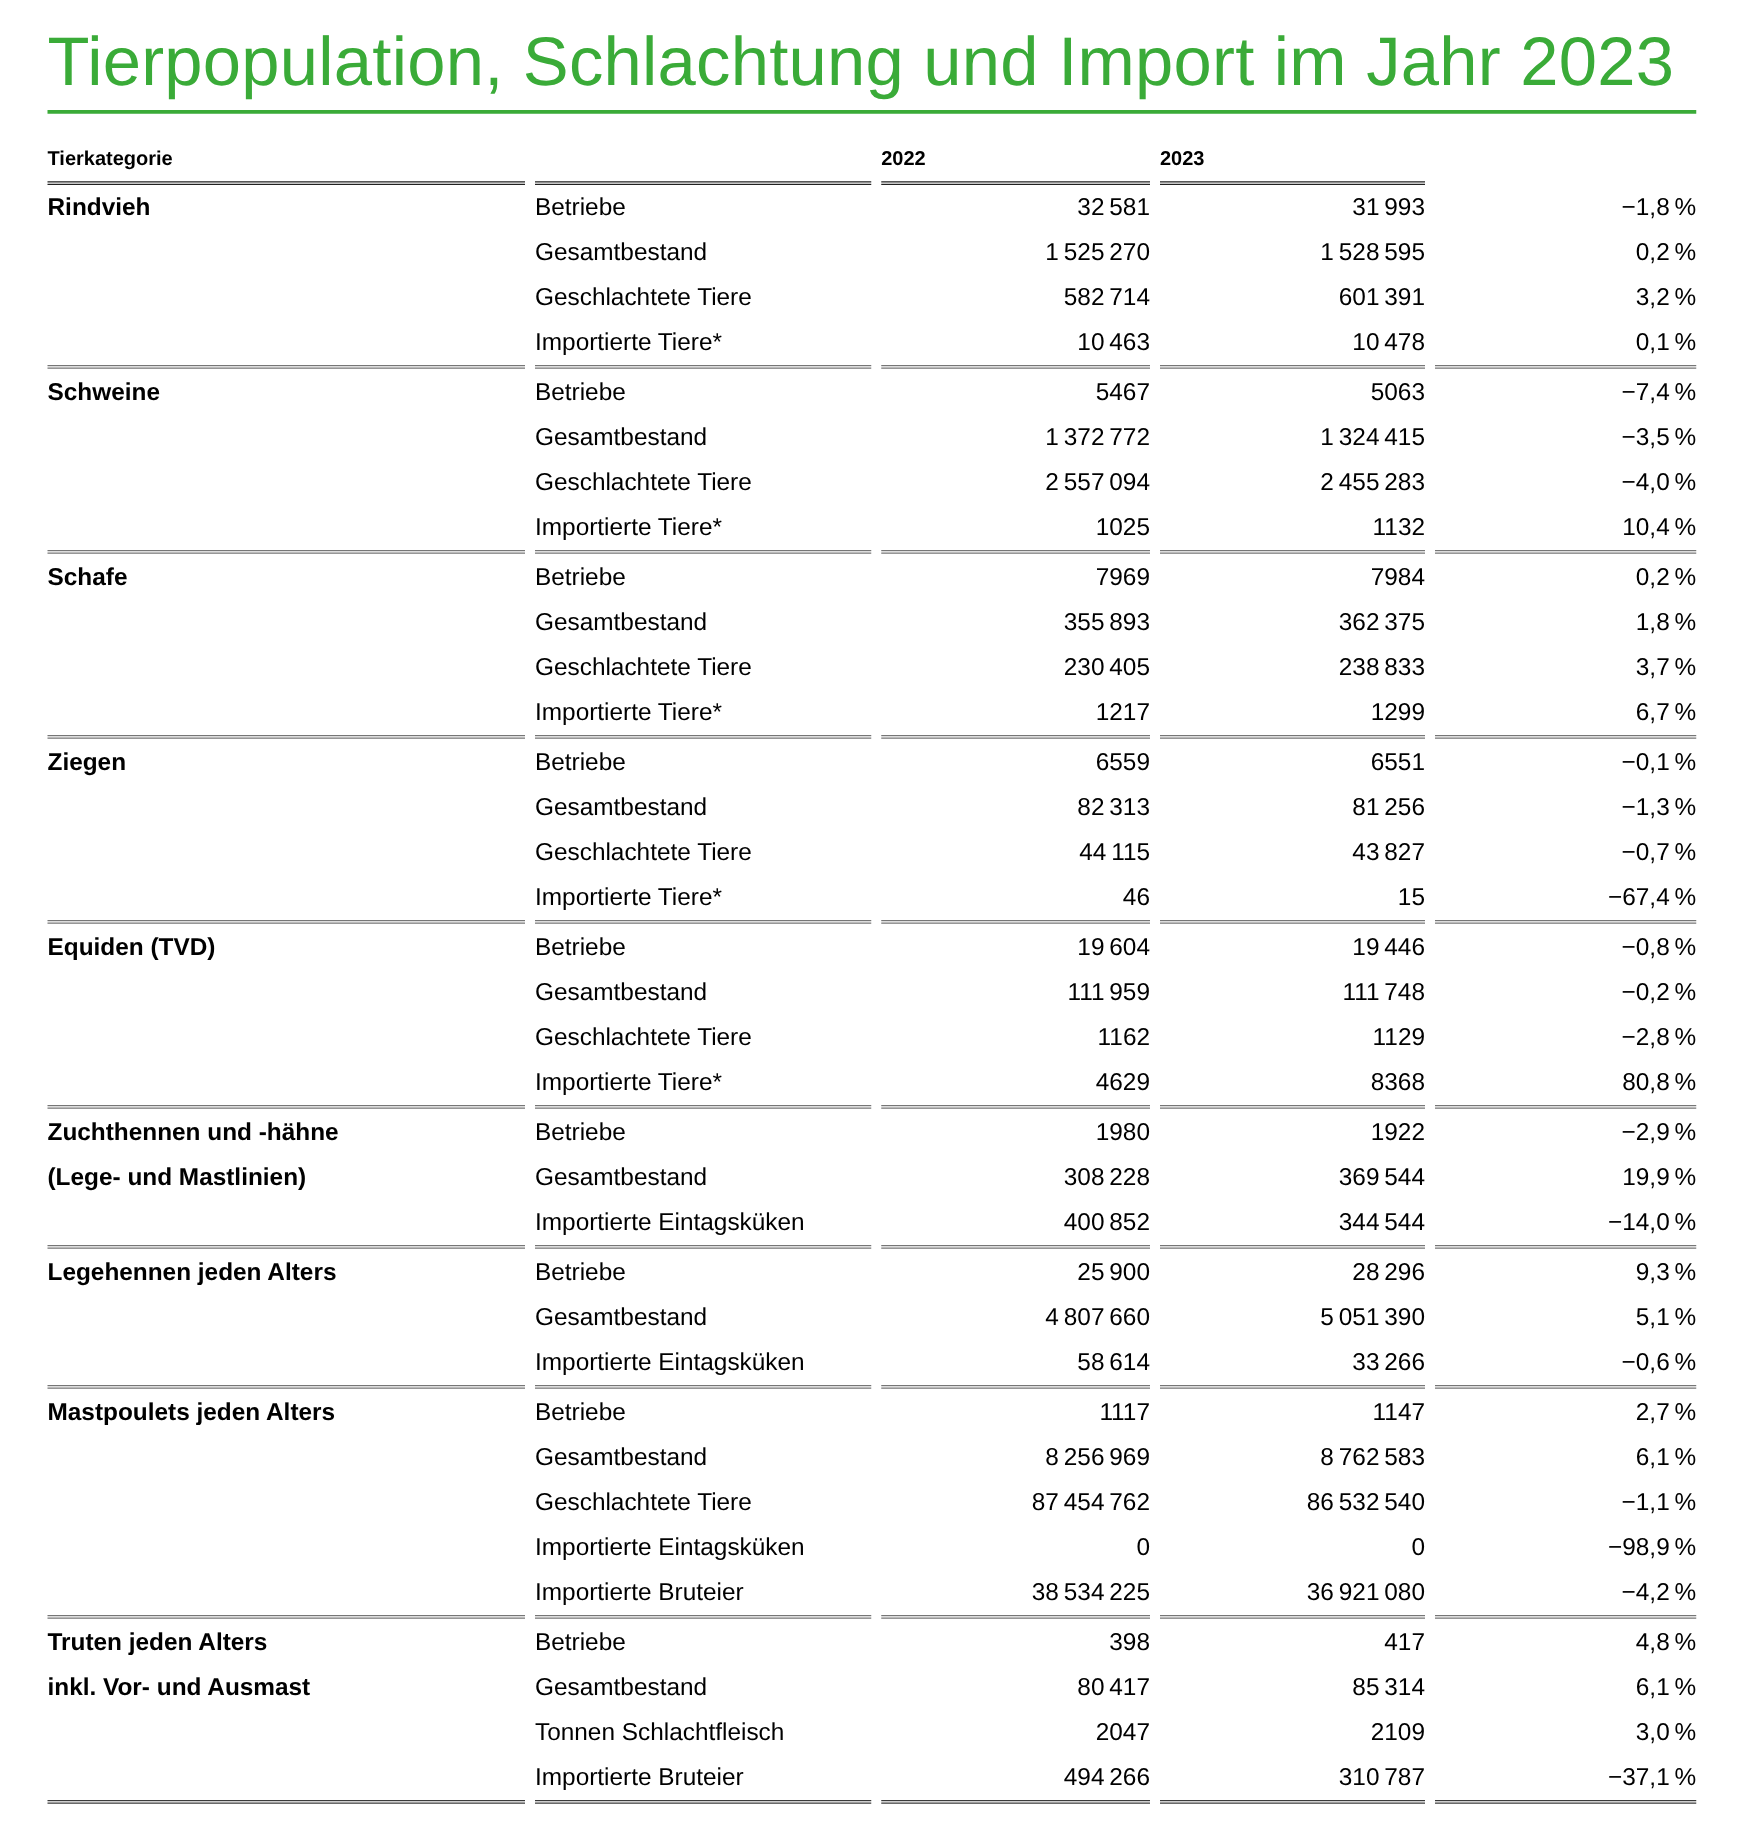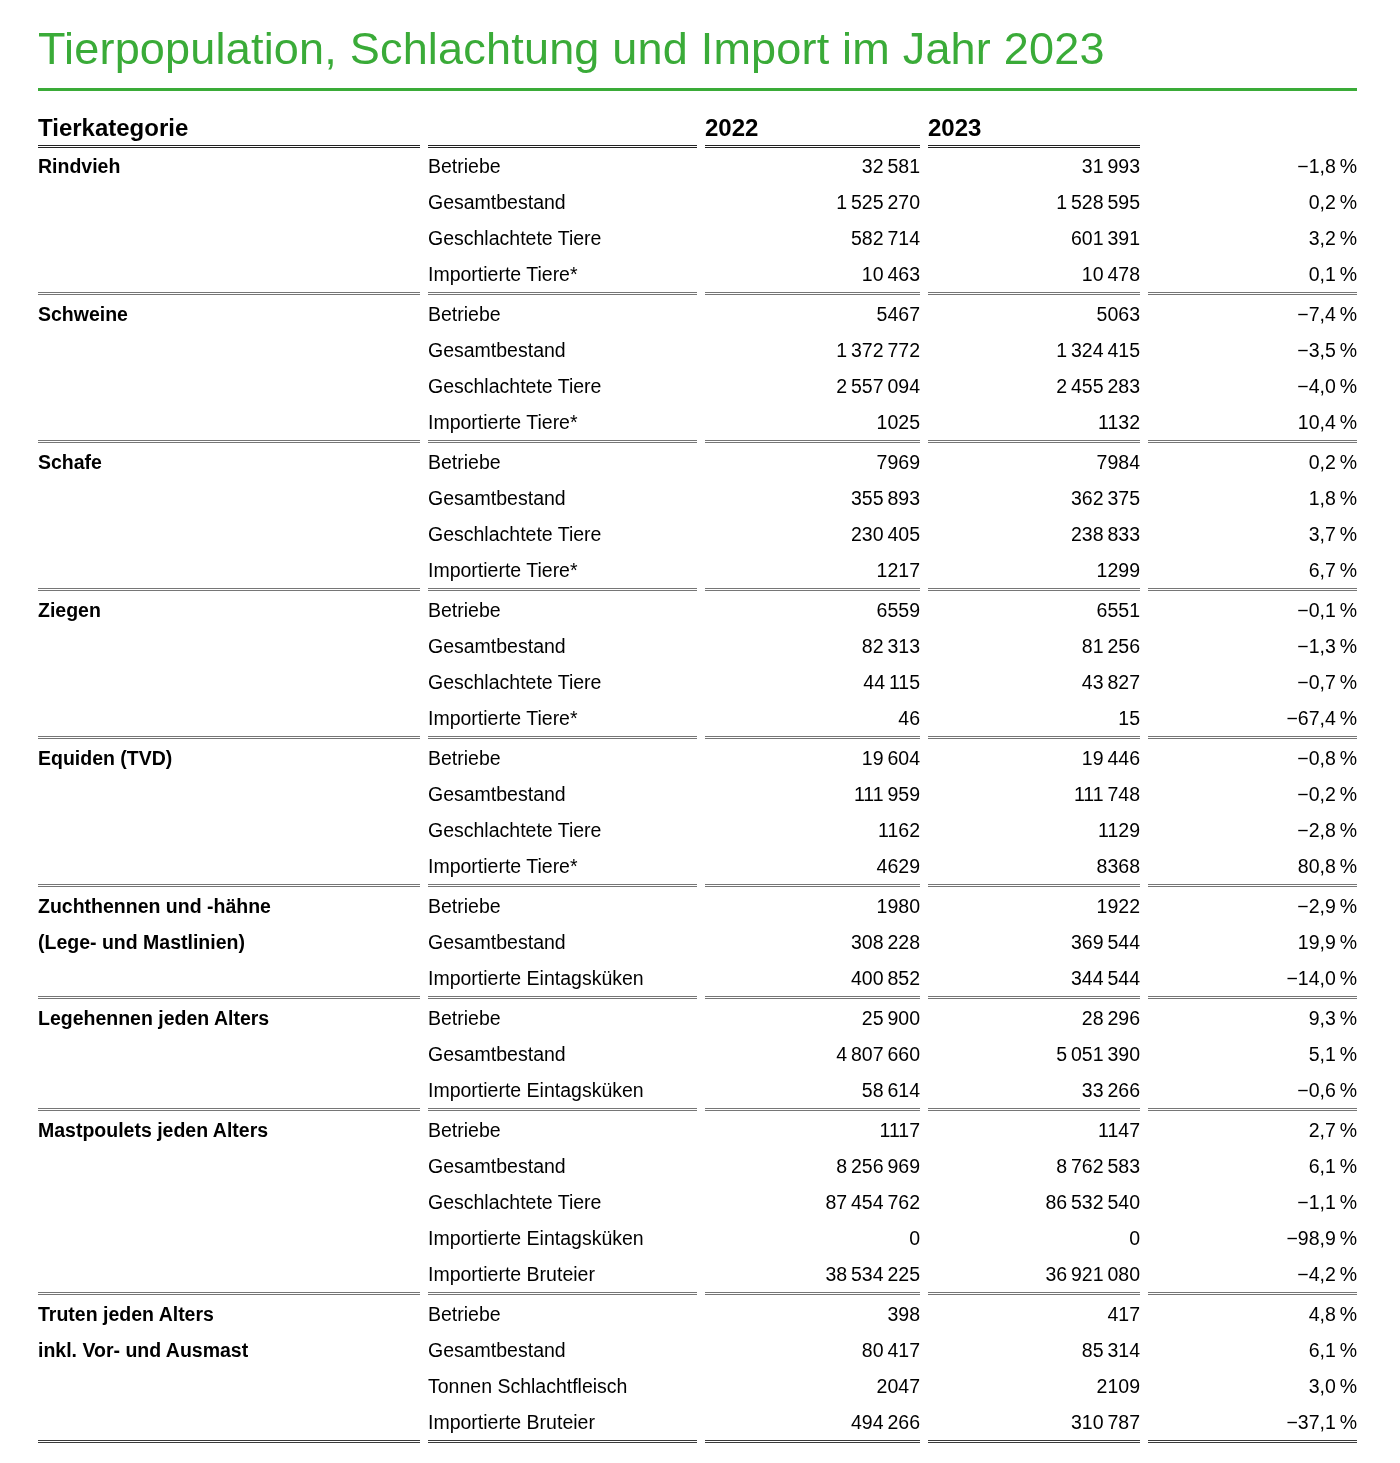--- a/index.html
+++ b/index.html
@@ -13,21 +13,21 @@
     position: relative;
     width: 1400px;
     height: 1463px;
     box-sizing: border-box;
     padding: 26px 43px 0 38px;
     overflow: hidden;
     background: #ffffff;
   }
   .page-title {
     margin: 0;
-    font-size: 45px;
+    font-size: 55px;
     line-height: 46px;
     font-weight: 400;
     letter-spacing: 0.2px;
     color: var(--accent, #3aab38);
     white-space: nowrap;
   }
   .title-rule {
     margin-top: 16px;
     height: 3px;
     background: var(--accent, #3aab38);
@@ -39,21 +39,21 @@
     column-gap: 8px;
   }
   .thead {
     height: 57px;
   }
   .thead .cell {
     display: flex;
     align-items: flex-end;
     padding-bottom: 7px;
     border-bottom: 3px double #222222;
-    font-size: 24px;
+    font-size: 16px;
     font-weight: 700;
     line-height: 20px;
   }
   .row {
     height: 36px;
   }
   .row .cell {
     font-size: 19.5px;
     line-height: 36px;
     white-space: nowrap;

